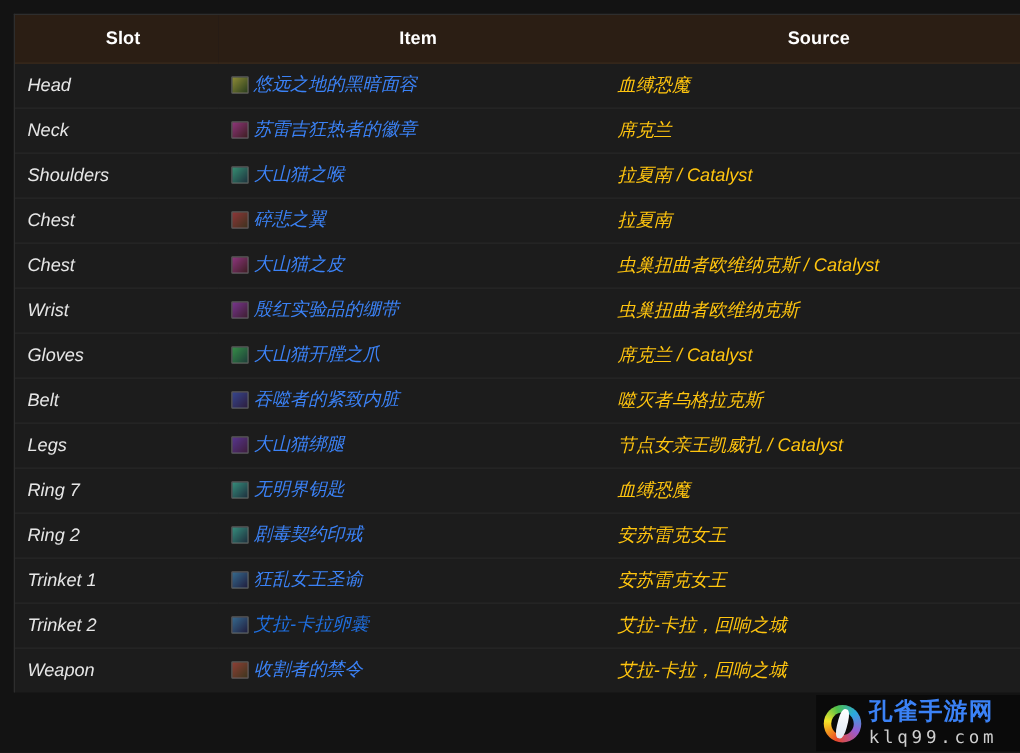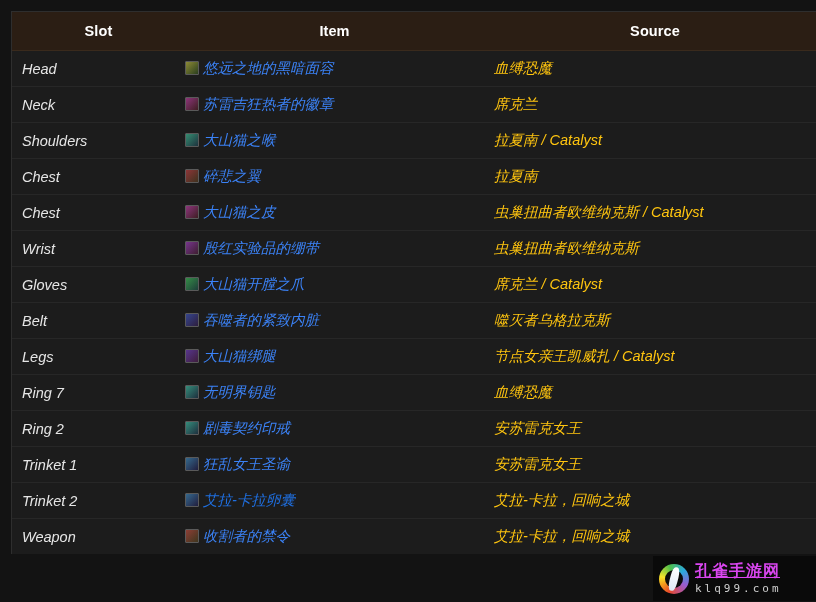--- a/index.html
+++ b/index.html
@@ -142,29 +142,28 @@
     background: linear-gradient(180deg,#ffffff,#dfe9f5);
     z-index: 2;
     transform: rotate(14deg);
   }
   .wm-text {
     display: flex;
     flex-direction: column;
     line-height: 1;
   }
   .wm-title {
-    color: #d946ef;
-    font-size: 16px;
+    color: #3b82f6;
+    font-size: 19px;
     font-weight: bold;
     letter-spacing: 1px;
-    text-decoration: underline;
   }
   .wm-sub {
     color: #cfcfcf;
-    font-size: 11px;
+    font-size: 14px;
     letter-spacing: 3px;
     margin-top: 4px;
     font-family: "DejaVu Sans Mono", monospace;
   }
 </style>
 </head>
 <body>
 
 <div class="table-wrap">
   <table class="gear">

